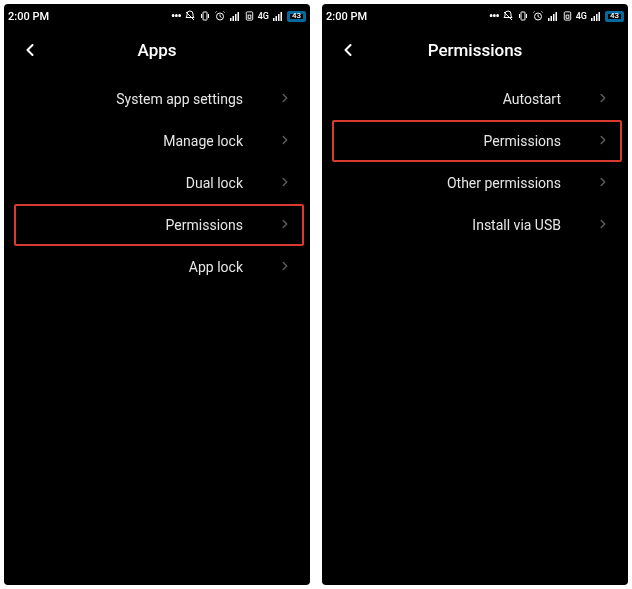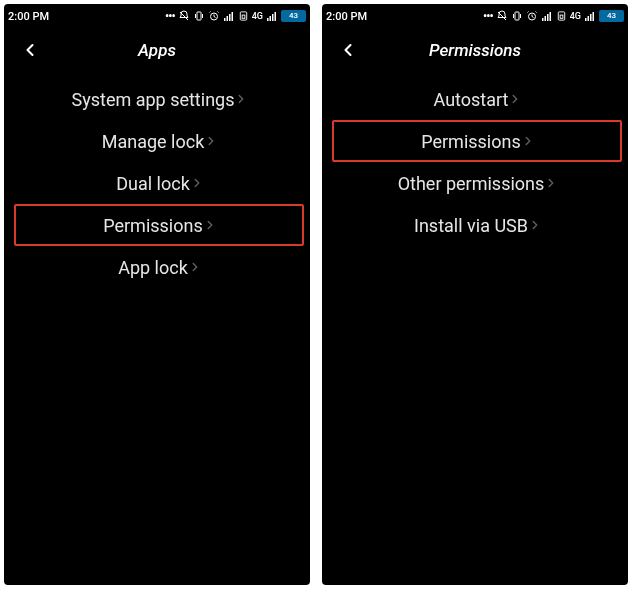--- a/index.html
+++ b/index.html
@@ -38,21 +38,20 @@
     gap: 3px;
   }
   .status-right svg { display: block; }
   .status-right .dots { letter-spacing: -1px; font-size: 12px; }
   .header {
     height: 44px;
     display: flex;
     align-items: center;
     padding: 0 14px;
     position: relative;
-    font-style: italic;
   }
   .back-btn {
     width: 24px;
     height: 24px;
     display: flex;
     align-items: center;
     justify-content: center;
     cursor: pointer;
   }
   .header-title {
@@ -64,36 +63,37 @@
     font-weight: 500;
   }
   .list {
     flex: 1;
     padding: 6px 6px 6px 10px;
   }
   .list-item {
     height: 42px;
     display: flex;
     align-items: center;
-    justify-content: center;
+    justify-content: flex-end;
     padding: 0 10px 0 12px;
     color: #e6e6e6;
-    font-size: 18px;
+    font-size: 14px;
     cursor: pointer;
     border: 2px solid transparent;
     border-radius: 2px;
+    gap: 35px;
   }
   .list-item.highlighted {
     border-color: #d93a2f;
   }
   .chevron {
     opacity: 0.55;
   }
   .batt-box {
-    border: 6px solid #0369a1;
+    border: 3px solid #0369a1;
     border-radius: 2px;
     font-size: 8px;
     line-height: 1;
     padding: 0 2px;
     display: inline-flex;
     align-items: center;
     height: 11px;
   }
 </style>
 </head>

